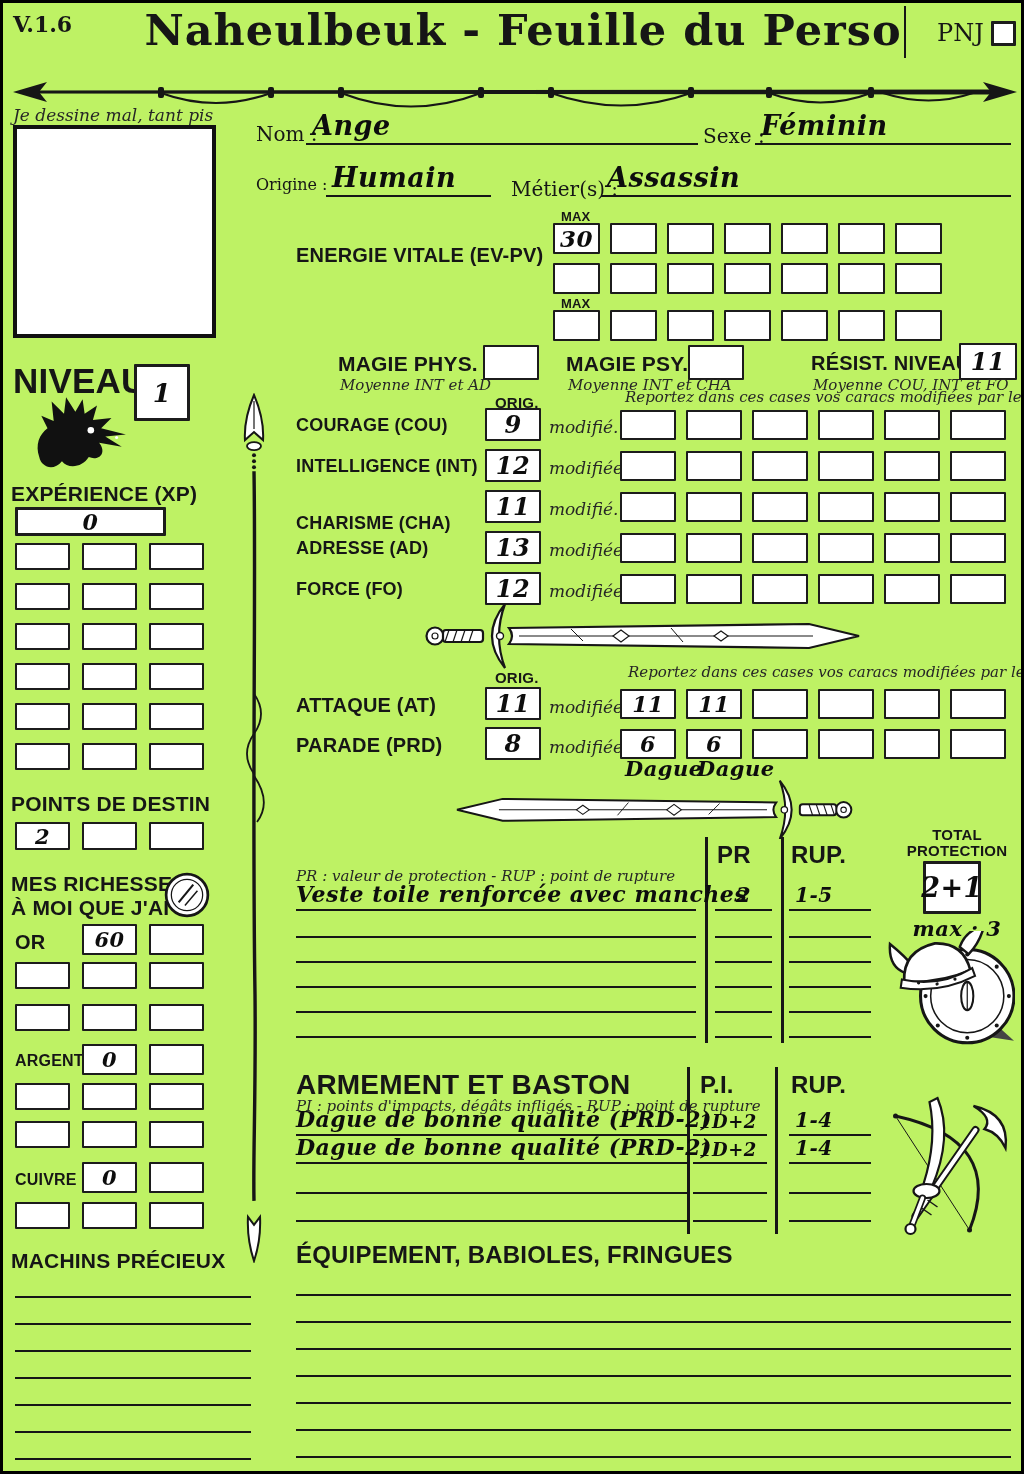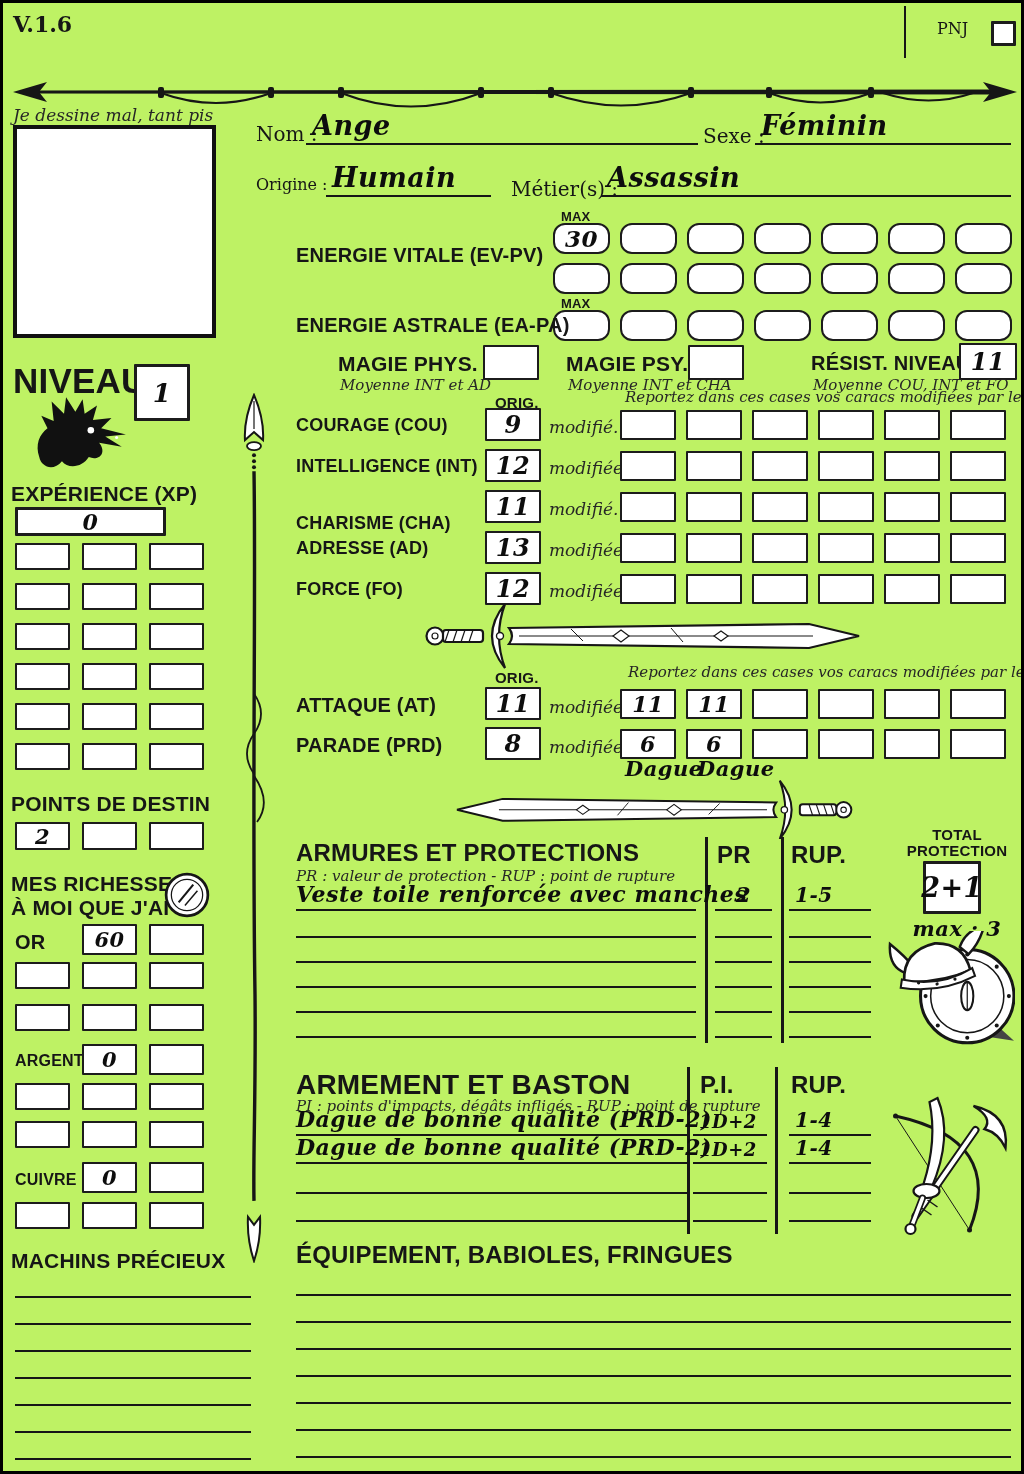--- a/index.html
+++ b/index.html
@@ -12,35 +12,36 @@
   .ital { font-family:"DejaVu Serif",serif; font-style:italic; white-space:nowrap; color:#262626; }
   .hand { font-family:"DejaVu Serif",serif; font-style:italic; font-weight:700; letter-spacing:.5px; white-space:nowrap; color:#0d0d0d; }
   .cell { background:#fff; border:2.6px solid #1c1c1c; border-radius:1px; display:flex; align-items:center; justify-content:center; flex:none; }
   .row  { position:absolute; display:flex; }
   .grid3{ position:absolute; display:grid; grid-template-columns:repeat(3,55px); }
   .vbar { position:absolute; width:2.6px; background:#161616; }
   .wfield { position:absolute; border-bottom:2.4px solid #161616; display:flex; align-items:flex-end; }
   .wfield > span { padding:0 0 2px 6px; }
   .lines { position:absolute; display:flex; flex-direction:column; }
   .lines > div { border-bottom:2.2px solid #161616; }
-  .sz-ev  { width:57px; height:31px;border-radius:12px; }
+  .sz-ev  { width:47px; height:31px; }
   .sz-stat{ width:56px; height:30px; }
   .sz-xp  { width:55px; height:27px; }
   .sz-cash{ width:55px; height:31px; }
   svg { display:block; }
   .ctr { text-align:center; }
 </style>
 </head>
 <body>
 
 <div class="sheet">
 
   <div class="abs serif" style="left:10px;top:8px;font-size:22px;font-weight:700;">V.1.6</div>
+  <div class="abs serif ctr" style="left:140px;top:2px;width:760px;font-size:43px;font-weight:700;letter-spacing:1px;">Naheulbeuk - Feuille du Perso</div>
   <div class="abs" style="left:901px;top:3px;width:2px;height:52px;background:#161616;"></div>
-  <div class="abs serif" style="left:934px;top:16px;font-size:16px;">PNJ</div>
+  <div class="abs serif" style="left:934px;top:16px;font-size:24px;">PNJ</div>
   <div class="abs cell" style="left:988px;top:18px;width:25px;height:25px;border-width:3px;"></div>
 
   <svg class="abs" style="left:8px;top:74px;" width="1008" height="32" viewBox="0 0 1008 32">
     <polygon points="26,13.5 982,12.6 982,17.4 26,16.5" fill="#161616"></polygon>
     <path d="M2 15 L36 5 L28 15 L36 25 Z" fill="#161616"></path>
     <path d="M1006 15 L972 5 L980 15 L972 25 Z" fill="#161616"></path>
     <path d="M150 16 Q205 36 260 16" fill="none" stroke="#161616" stroke-width="2.2"></path>
     <path d="M330 16 Q400 43 470 16" fill="none" stroke="#161616" stroke-width="2.2"></path>
     <path d="M540 16 Q610 41 680 16" fill="none" stroke="#161616" stroke-width="2.2"></path>
     <path d="M758 16 Q810 35 860 16" fill="none" stroke="#161616" stroke-width="2.2"></path>
@@ -212,21 +213,20 @@
   <div class="abs disp" style="left:558px;top:293px;font-size:13px;">MAX</div>
   <div class="row" style="left:550px;top:307px;gap:10px;">
     <div class="cell sz-ev"></div>
       <div class="cell sz-ev"></div>
       <div class="cell sz-ev"></div>
       <div class="cell sz-ev"></div>
       <div class="cell sz-ev"></div>
       <div class="cell sz-ev"></div>
       <div class="cell sz-ev"></div>
   </div>
-  <div class="abs disp" style="left:293px;top:311px;font-size:20px;">ENERGIE ASTRALE (EA-PA)</div>
 
   <div class="abs disp" style="left:335px;top:349px;font-size:21px;">MAGIE PHYS.</div>
   <div class="abs cell" style="left:480px;top:342px;width:56px;height:35px;"></div>
   <div class="abs ital" style="left:337px;top:373px;font-size:15px;">Moyenne INT et AD</div>
   <div class="abs disp" style="left:563px;top:349px;font-size:21px;">MAGIE PSY.</div>
   <div class="abs cell" style="left:685px;top:342px;width:56px;height:35px;"></div>
   <div class="abs ital" style="left:565px;top:373px;font-size:15px;">Moyenne INT et CHA</div>
   <div class="abs disp" style="left:808px;top:349px;font-size:20px;">RÉSIST. NIVEAU</div>
   <div class="abs cell hand" style="left:956px;top:340px;width:58px;height:37px;font-size:24px;">11</div>
   <div class="abs ital" style="left:810px;top:373px;font-size:15px;">Moyenne COU, INT et FO</div>
@@ -340,21 +340,20 @@
       <div class="cell sz-stat"></div>
       <div class="cell sz-stat"></div>
   </div>
   <div class="abs hand" style="left:622px;top:753px;font-size:21px;">Dague</div>
   <div class="abs hand" style="left:694px;top:753px;font-size:21px;">Dague</div>
 
   <svg class="abs" style="left:428px;top:774px;" width="445" height="62" viewBox="0 0 445 68">
     <use href="#swordshape" transform="translate(445 0) scale(-1 1)"></use>
   </svg>
 
-  <div class="abs disp" style="left:293px;top:836px;font-size:24px;">ARMURES ET PROTECTIONS</div>
   <div class="abs ital" style="left:293px;top:864px;font-size:15px;">PR : valeur de protection - RUP : point de rupture</div>
   <div class="abs disp" style="left:714px;top:838px;font-size:24px;">PR</div>
   <div class="abs disp" style="left:788px;top:838px;font-size:24px;">RUP.</div>
   <div class="vbar" style="left:702px;top:834px;height:206px;"></div>
   <div class="vbar" style="left:778px;top:834px;height:206px;"></div>
 
   <div class="wfield" style="left:293px;top:880px;width:400px;height:28px;">
     <span class="hand" style="font-size:22px;padding-left:0;">Veste toile renforcée avec manches</span>
   </div>
   <div class="wfield" style="left:712px;top:880px;width:57px;height:28px;justify-content:center;">

